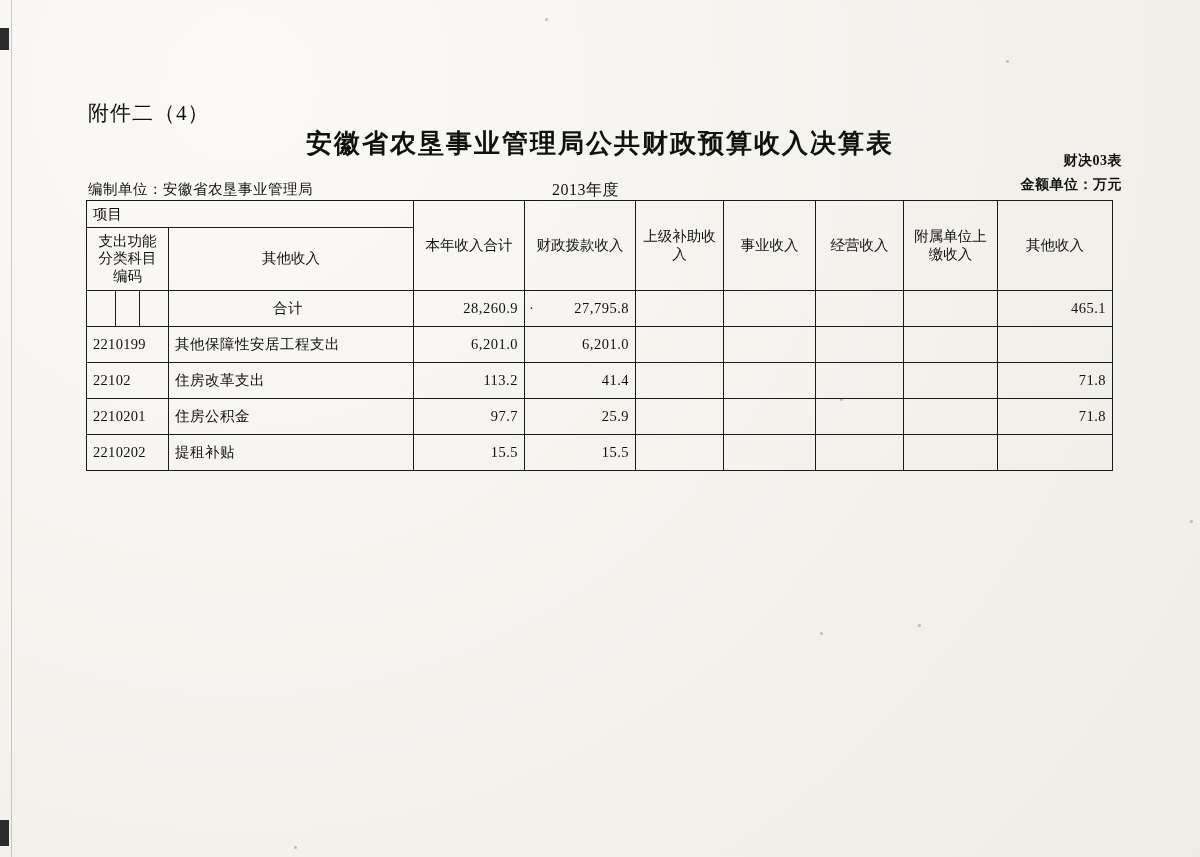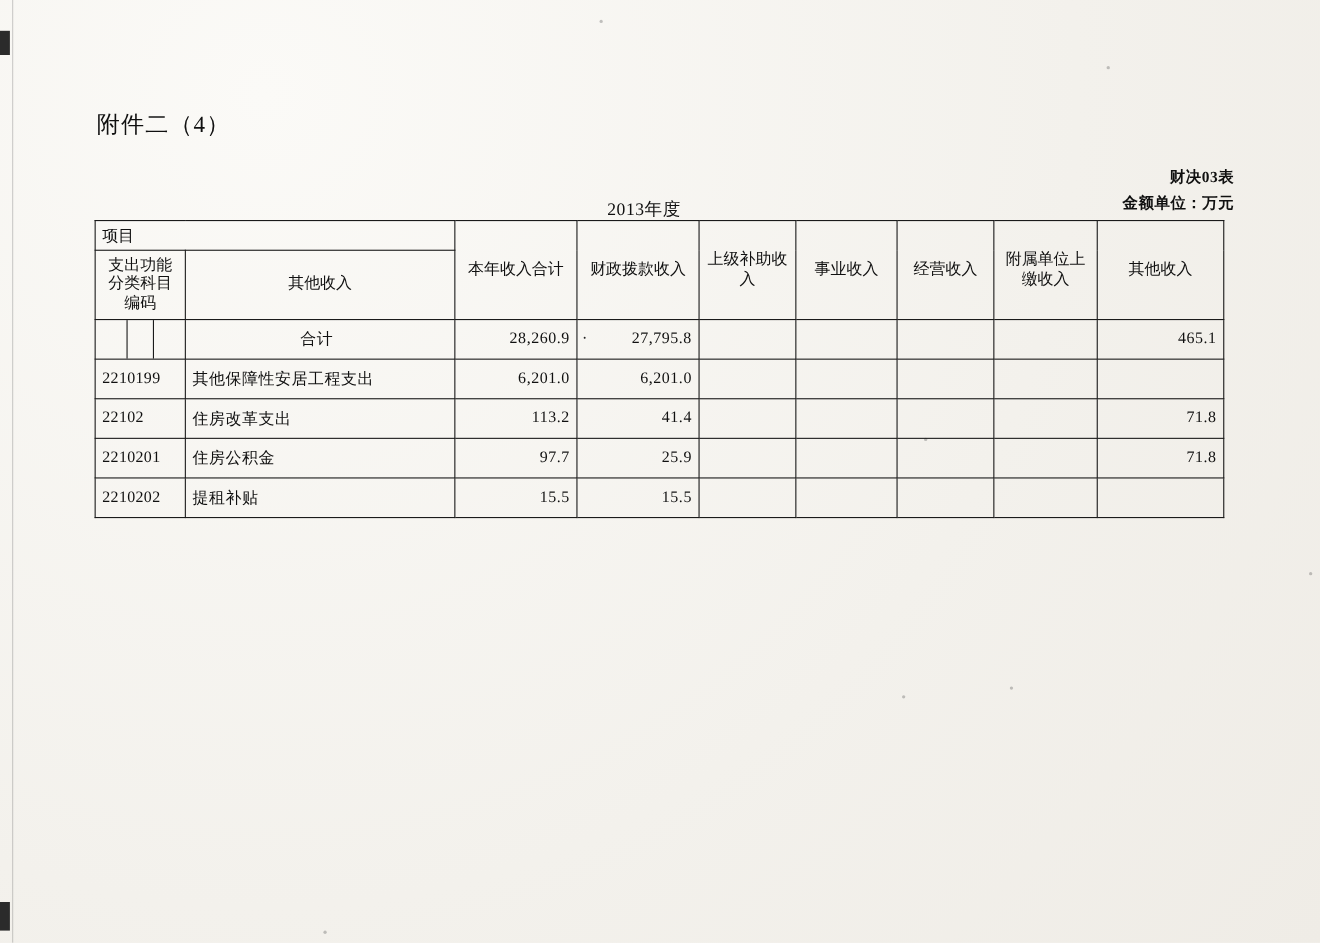--- a/index.html
+++ b/index.html
@@ -189,24 +189,26 @@
   <div class="speckle" style="left:545px; top:18px; width:3px; height:3px;"></div>
   <div class="speckle" style="left:1006px; top:60px; width:3px; height:3px;"></div>
   <div class="speckle" style="left:1190px; top:520px; width:3px; height:3px;"></div>
   <div class="speckle" style="left:820px; top:632px; width:3px; height:3px;"></div>
   <div class="speckle" style="left:918px; top:624px; width:3px; height:3px;"></div>
   <div class="speckle" style="left:840px; top:398px; width:3px; height:3px;"></div>
   <div class="speckle" style="left:294px; top:846px; width:3px; height:3px;"></div>
 
   <div class="attachment-label">附件二（4）</div>
 
+  <div class="doc-title">安徽省农垦事业管理局公共财政预算收入决算表</div>
 
   <div class="form-code">财决03表</div>
   <div class="amount-unit">金额单位：万元</div>
 
+  <div class="prep-unit">编制单位：安徽省农垦事业管理局</div>
   <div class="fiscal-year">2013年度</div>
 
   <table class="budget">
     <colgroup>
       <col style="width:82px">
       <col style="width:245px">
       <col style="width:111px">
       <col style="width:111px">
       <col style="width:88px">
       <col style="width:92px">

